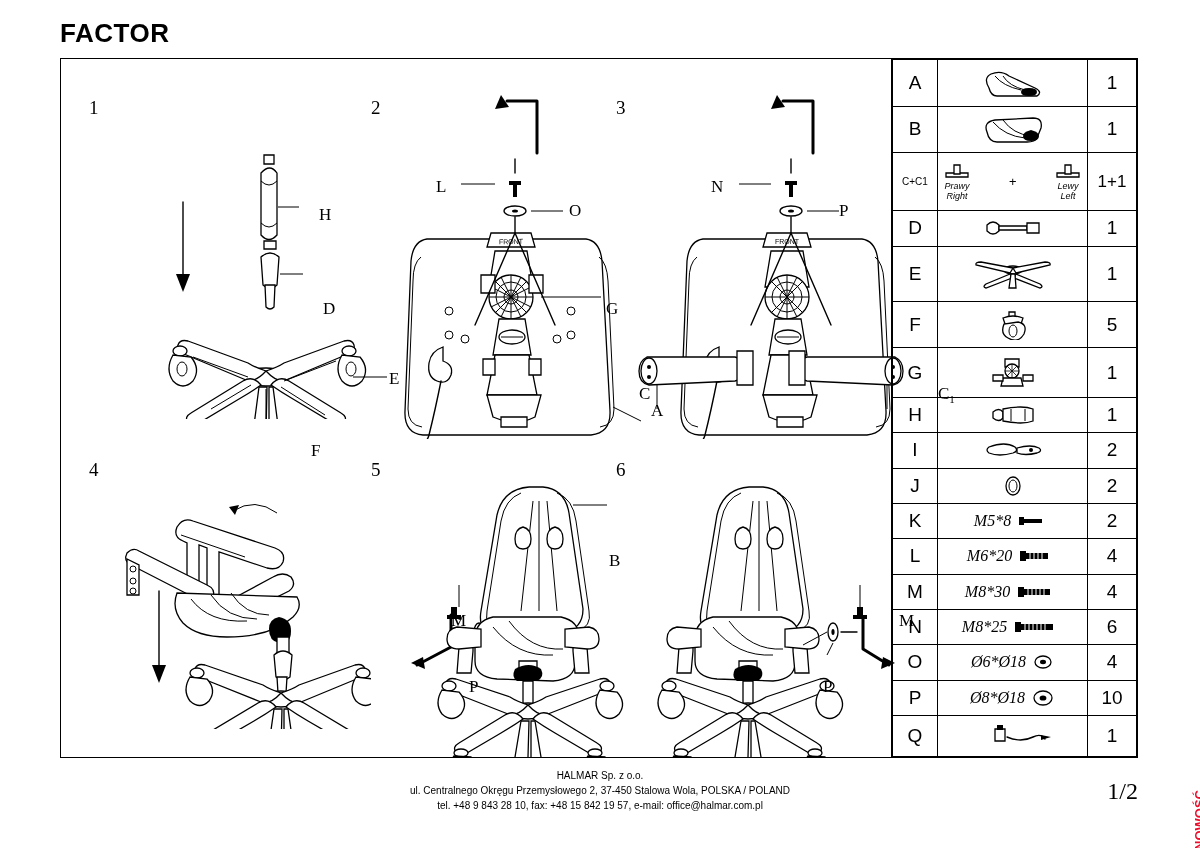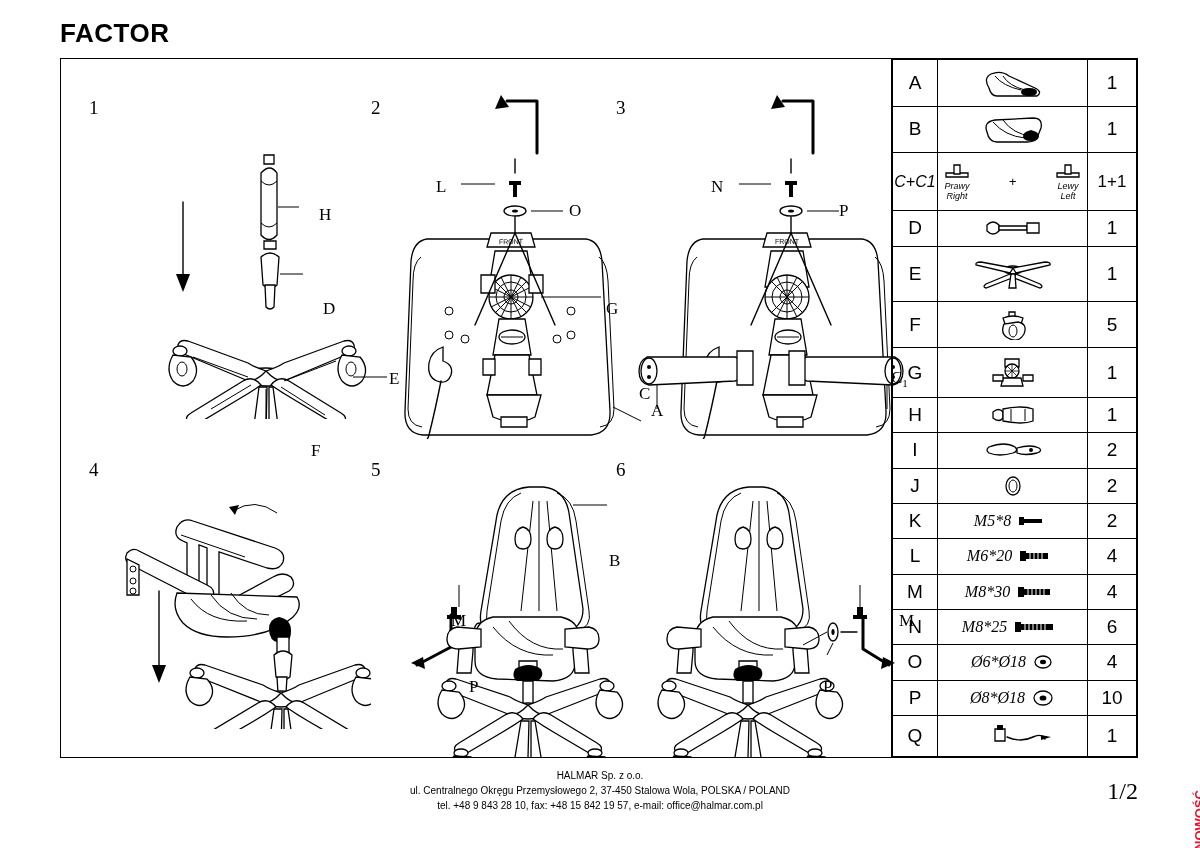--- a/index.html
+++ b/index.html
@@ -31,21 +31,21 @@
     table-layout:fixed;
   }
   .parts td{
     border:1px solid #000;
     text-align:center;vertical-align:middle;
     font-size:17px;
   }
   .parts td.letter{width:42px;font-size:19px;}
   .parts td.qty{width:46px;font-size:19px;}
   .parts td.pic{padding:1px 2px;font-style:italic;}
-  .parts td.letter.small{font-size:16px;font-style:italic;}
+  .parts td.letter.small{font-size:10px;}
   .spec{font-family:"Liberation Serif", serif;font-size:16px;}
   .picwrap{display:flex;align-items:center;justify-content:center;gap:6px;height:100%;}
   .picwrap.spread{justify-content:space-between;padding:0 4px;}
   .lr{font-size:9px;line-height:10px;}
   svg{display:block;}
   
   .step-num{
     position:absolute;font-size:19px;font-family:"Liberation Serif", serif;
   }
   .lbl{
@@ -273,21 +273,21 @@
         <circle class="fillk" cx="262" cy="278" r="2"></circle>
         <circle class="fillk" cx="262" cy="288" r="2"></circle>
         <path class="fillw" d="M158 262 l16 0 l0 34 l-16 0 z"></path>
         <line class="thin" x1="256" y1="296" x2="256" y2="320"></line>
       </g>
     </svg>
   </div>
   <div class="lbl" style="left:650px;top:118px;">N</div>
   <div class="lbl" style="left:778px;top:142px;">P</div>
   <div class="lbl" style="left:578px;top:325px;">C</div>
-  <div class="lbl" style="left:830px;top:309px;"><span>C</span><sub>1</sub></div>
+  <div class="lbl" style="left:830px;top:325px;padding-left:47px;"><span>C</span><sub>1</sub></div>
 
   <div class="step-num" style="left:28px;top:400px;">4</div>
   <div class="figure" style="left:20px;top:410px;">
     <svg width="290" height="260" viewBox="0 0 290 260">
 
       <g>
         <path class="fillw" d="M112 52 q-10 -4 -16 6 q-4 10 6 14 l4 2 l0 62 l12 0 l0 -60 l8 3 l0 56 l12 0 l0 -52 q24 8 48 16 q12 3 16 -6 q3 -10 -8 -14 z"></path>
         <path class="thin" d="M100 66 l64 22"></path>
 
         <path class="fillw" d="M58 82 q-6 -4 -12 2 q-4 8 4 12 l70 36 q8 4 12 -4 q3 -8 -6 -12 z"></path>

